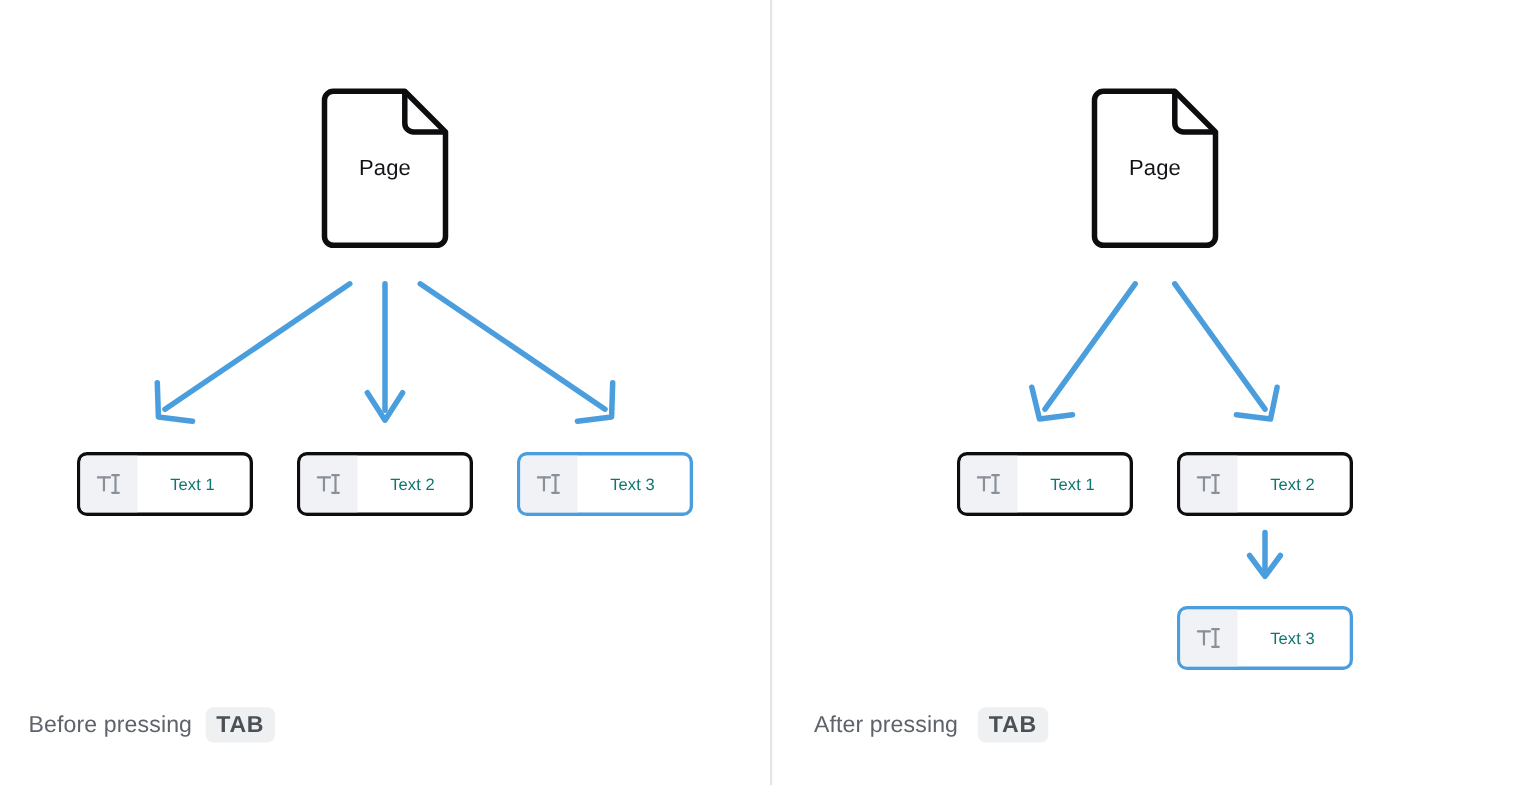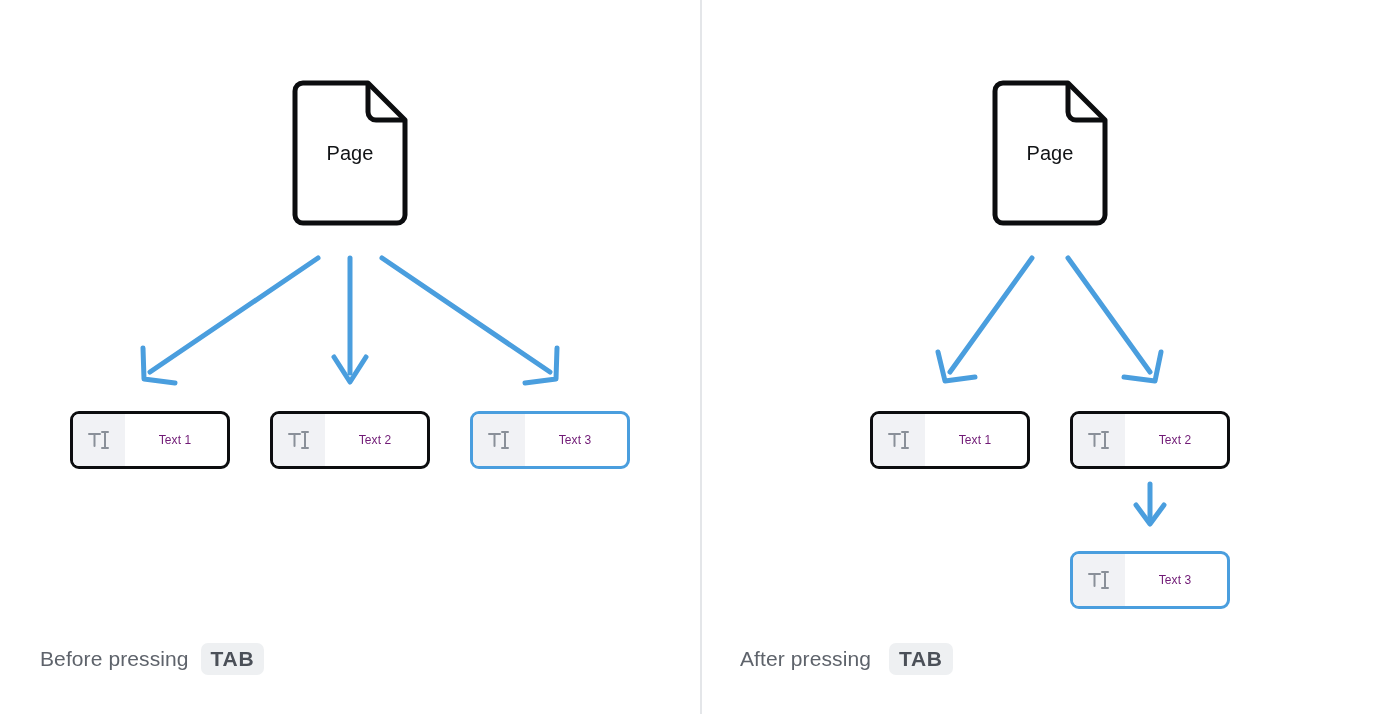--- a/index.html
+++ b/index.html
@@ -86,22 +86,22 @@
     display: flex;
     align-items: center;
     justify-content: center;
   }
   .node .icon-cell svg { display: block; }
   .node .node-label {
     flex: 1 1 auto;
     display: flex;
     align-items: center;
     justify-content: center;
-    font-size: 12px;
-    color: #701a75;
+    font-size: 15px;
+    color: #0f766e;
     padding-right: 2px;
     letter-spacing: 0.1px;
   }
 
   
   .caption {
     position: absolute;
     display: flex;
     align-items: center;
     gap: 12px;
@@ -216,21 +216,21 @@
             <line x1="8.5" y1="7" x2="8.5" y2="19"></line>
             <line x1="16" y1="5" x2="22" y2="5"></line>
             <line x1="19" y1="5" x2="19" y2="21"></line>
             <line x1="16" y1="21" x2="22" y2="21"></line>
           </g>
         </svg>
       </span>
       <span class="node-label">Text 3</span>
     </div>
 
-    <div class="caption" style="left:40px; top:643px;text-align:right;">
+    <div class="caption" style="left:26px; top:643px;text-align:right;">
       <span class="caption-text">Before pressing</span>
       <span class="key-badge">TAB</span>
     </div>
   </div>
 
   <div>
 
     <div class="page-icon" style="left:990px; top:78px;">
       <svg viewBox="0 0 120 150" xmlns="http://www.w3.org/2000/svg" aria-hidden="true">
         <path d="M 5 13 A 8 8 0 0 1 13 5 L 78 5 L 115 42 L 115 137 A 8 8 0 0 1 107 145 L 13 145 A 8 8 0 0 1 5 137 Z" fill="#ffffff" stroke="#0c0d0f" stroke-width="5" stroke-linejoin="round"></path>

